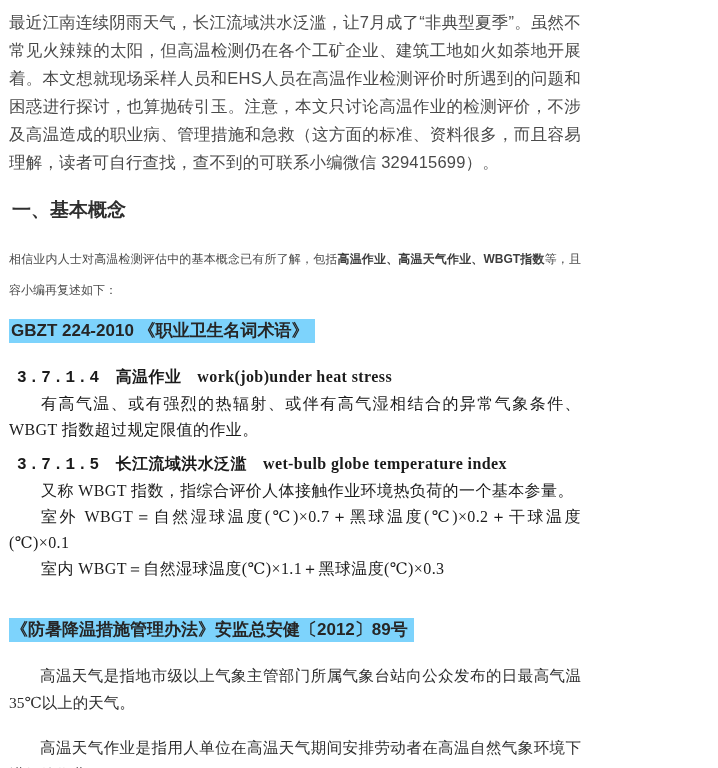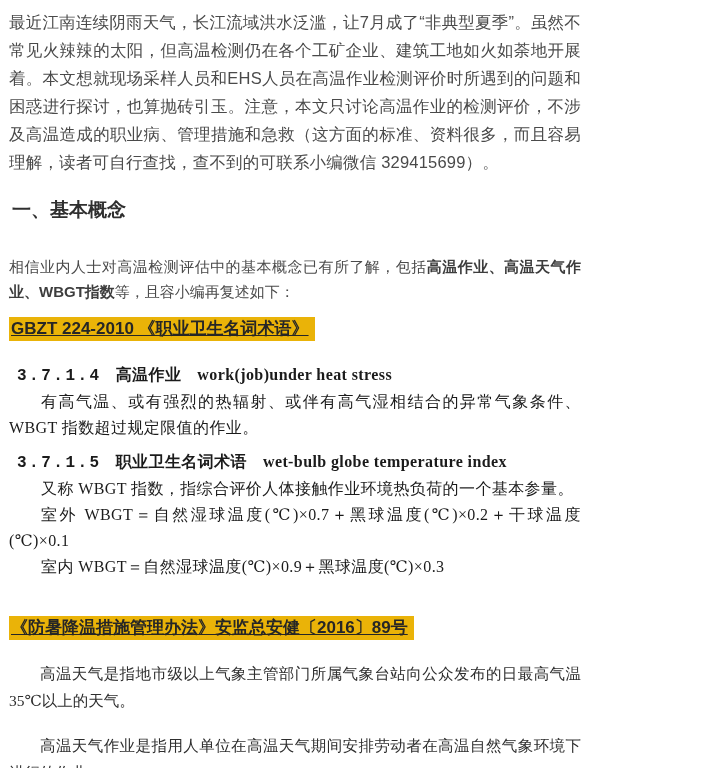--- a/index.html
+++ b/index.html
@@ -29,40 +29,39 @@
     text-align: justify;
   }
   .section-heading {
     margin: 22px 0 0 3px;
     font-size: 19px;
     line-height: 24px;
     font-weight: bold;
     color: #2f2f2f;
   }
   .lead {
-    margin: 32px 0 0 0;
-    font-size: 15px;
-    line-height: 25px;
+    margin: 22px 0 0 0;
+    font-size: 12px;
+    line-height: 31px;
     color: #4a4a4a;
     text-align: justify;
   }
   .lead b { color: #3d3d3d; }
 
   
   .hl-heading {
     margin: 12px 0 0 0;
     font-size: 17px;
     line-height: 25px;
     font-weight: bold;
     color: #262626;
   }
   .hl-heading .hl {
-    background: #eab308;
+    background: #7dd3fc;
     padding: 2px 6px 3px 2px;
-    text-decoration: underline;
   }
   .hl-heading.second { margin-top: 27px; }
 
   
   .scan {
     margin: 21px 0 0 0;
     font-family: "Liberation Serif", "DejaVu Serif", serif;
     color: #1b1b1b;
     font-size: 16px;
     line-height: 26px;
@@ -120,27 +119,27 @@
   <h2 class="section-heading">一、基本概念</h2>
 
   <p class="lead"><span>相信业内人士对高温检测评估中的基本概念已有所了解，包括</span><b>高温作业、高温天气作业、WBGT指数</b><span>等，且容小编再复述如下：</span></p>
 
   <div class="hl-heading"><span class="hl">GBZT 224-2010 《职业卫生名词术语》</span></div>
 
   <div class="scan">
     <div class="term-line"><span class="term-num">3.7.1.4</span><span class="term-name">高温作业</span><span class="term-eng">work(job)under heat stress</span></div>
     <p>有高气温、或有强烈的热辐射、或伴有高气湿相结合的异常气象条件、WBGT 指数超过规定限值的作业。</p>
 
-    <div class="term-line second"><span class="term-num">3.7.1.5</span><span class="term-name">职业卫生名词术语</span><span class="term-eng">wet-bulb globe temperature index</span></div>
+    <div class="term-line second"><span class="term-num">3.7.1.5</span><span class="term-name">长江流域洪水泛滥</span><span class="term-eng">wet-bulb globe temperature index</span></div>
     <p>又称 WBGT 指数，指综合评价人体接触作业环境热负荷的一个基本参量。</p>
     <p class="formula">室外 WBGT＝自然湿球温度(℃)×0.7＋黑球温度(℃)×0.2＋干球温度(℃)×0.1</p>
-    <p class="formula">室内 WBGT＝自然湿球温度(℃)×0.9＋黑球温度(℃)×0.3</p>
+    <p class="formula">室内 WBGT＝自然湿球温度(℃)×1.1＋黑球温度(℃)×0.3</p>
     <div class="scan-artifact"></div>
   </div>
 
-  <div class="hl-heading second"><span class="hl">《防暑降温措施管理办法》安监总安健〔2016〕89号</span></div>
+  <div class="hl-heading second"><span class="hl">《防暑降温措施管理办法》安监总安健〔2012〕89号</span></div>
 
   <div class="reg">
     <p class="mid">高温天气是指地市级以上气象主管部门所属气象台站向公众发布的日最高气温 35℃以上的天气。</p>
     <p class="last">高温天气作业是指用人单位在高温天气期间安排劳动者在高温自然气象环境下进行的作业。</p>
   </div>
 
 </div>
 
 </body></html>

